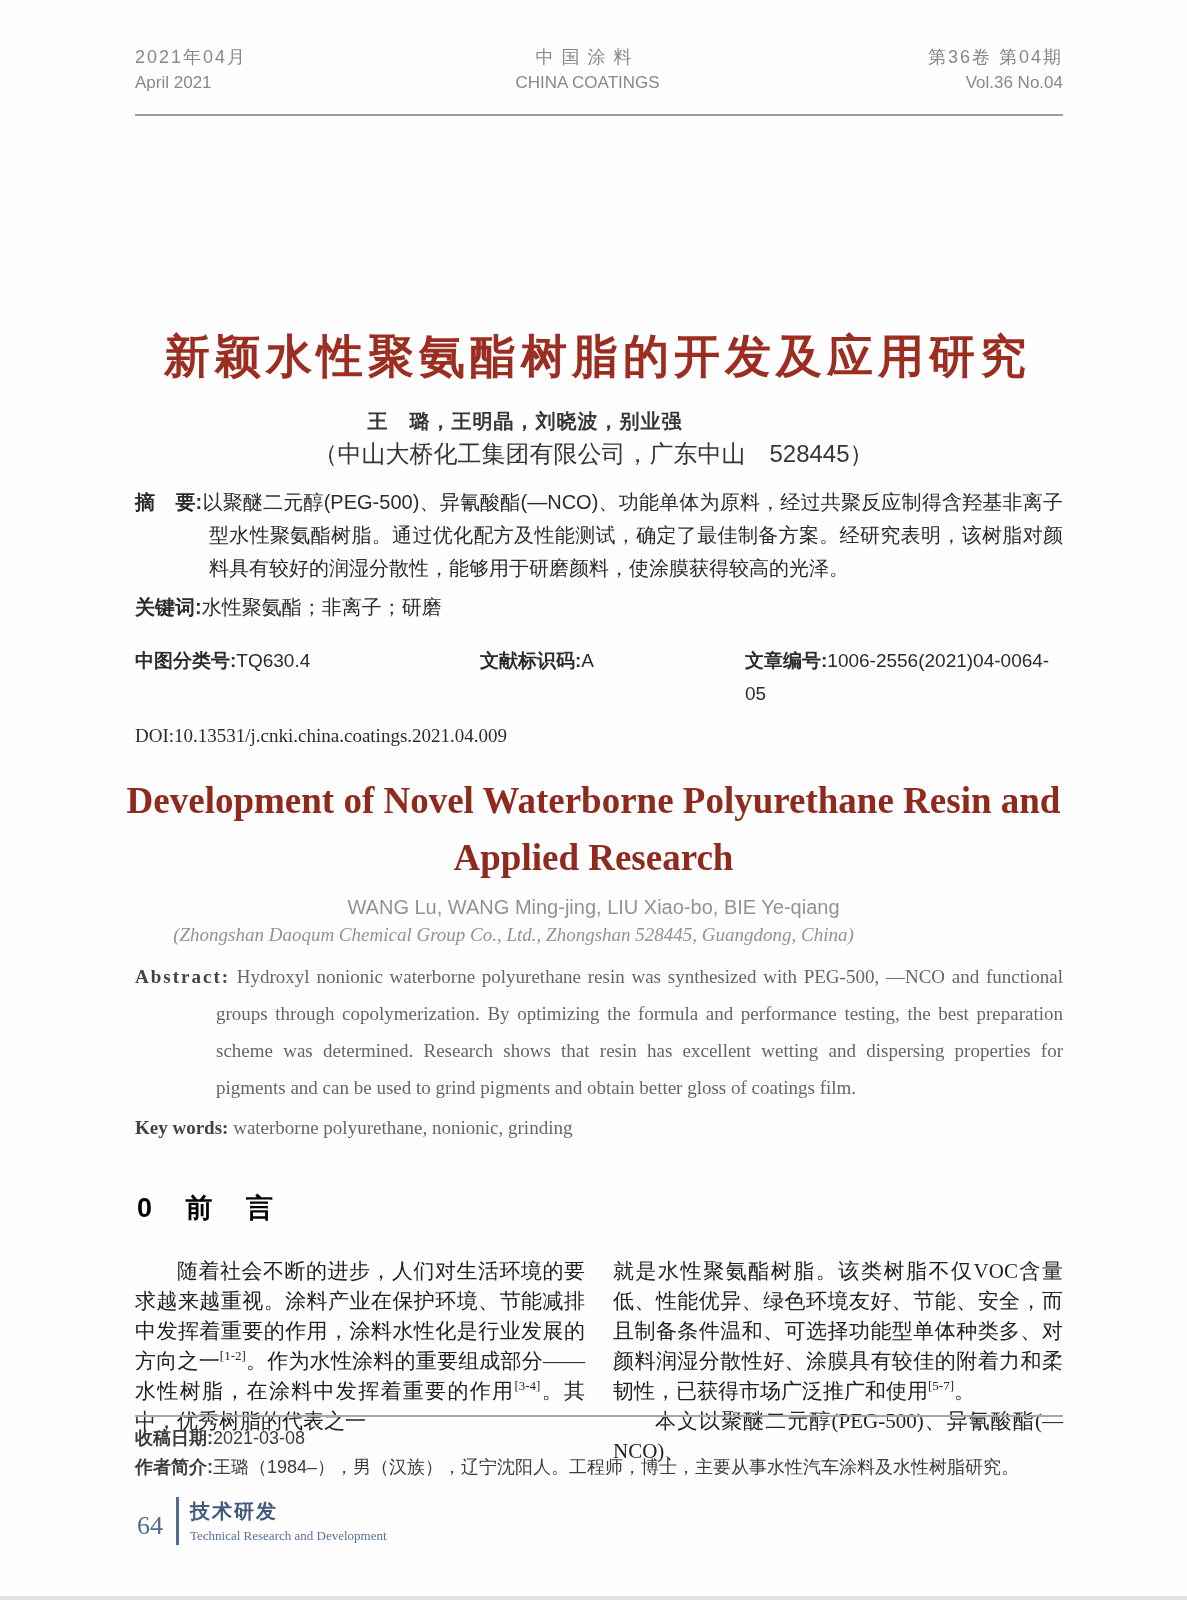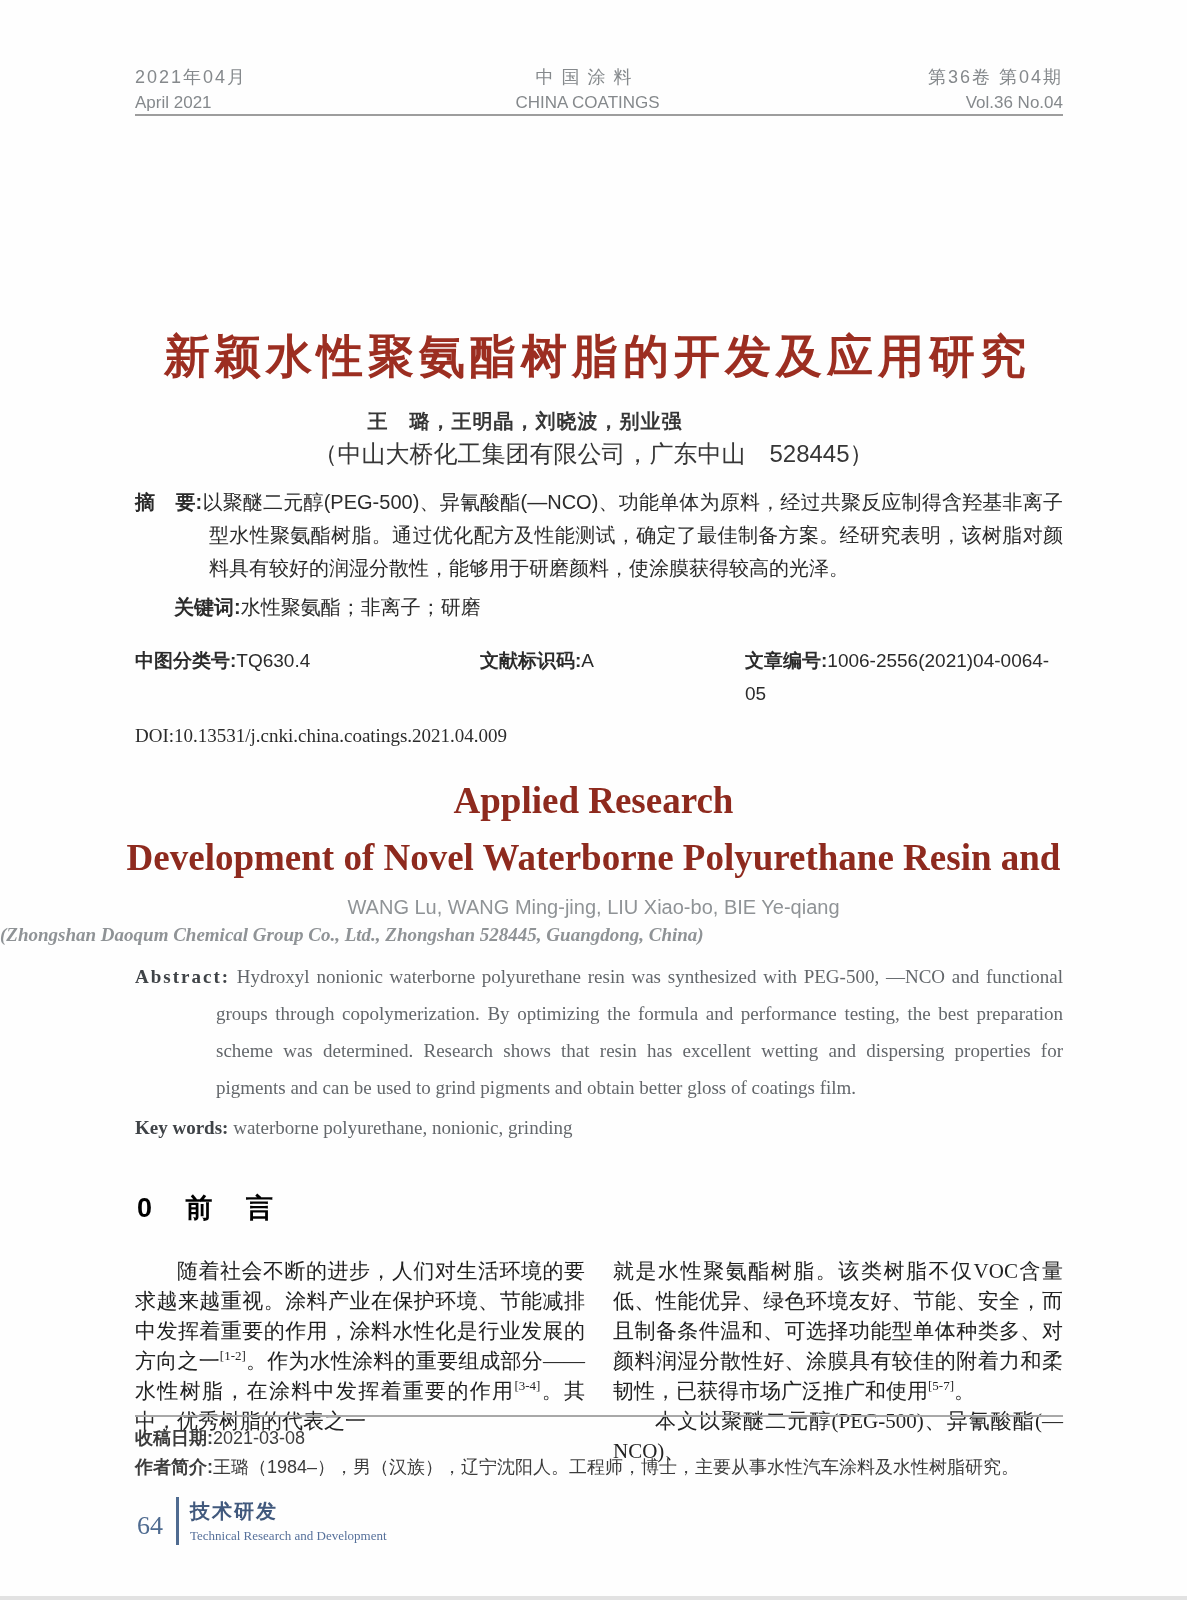--- a/index.html
+++ b/index.html
@@ -2,55 +2,55 @@
 <html><head>
 <meta charset="utf-8">
 <style>
   * { margin:0; padding:0; box-sizing:border-box; }
   html,body { background:#ffffff; }
   body { width:1187px; height:1600px; overflow:hidden; font-family:"Liberation Sans", sans-serif; color:#2e2e2e; }
   .page { position:relative; width:1187px; height:1600px; background:#fefefe; }
   .page-bottom-edge { position:absolute; left:0; right:0; bottom:0; height:4px; background:#e2e2e2; }
 
   
-  .jheader { position:absolute; top:64px; left:135px; width:928px; display:flex; justify-content:space-between; color:#85898c; }
+  .jheader { position:absolute; top:44px; left:135px; width:928px; display:flex; justify-content:space-between; color:#85898c; }
   .jheader .col { line-height:26px; font-size:17px; }
   .jheader .cn { font-size:18px; letter-spacing:2px; }
   .jheader .center { text-align:center; }
   .jheader .center .cn { letter-spacing:8px; }
   .jheader .right { text-align:right; }
   .rule-top { position:absolute; top:114px; left:135px; width:928px; border-top:2px solid #9d9d9d; }
 
   
   .title-cn { position:absolute; top:326px; left:0; width:1187px; text-align:center;
               font-size:46px; font-weight:bold; color:#9c2e21; letter-spacing:5px;padding-left:8px; }
   .authors-cn { position:absolute; top:408px; left:0; width:1050px; text-align:center;
                 font-size:20px; font-weight:bold; color:#363636; letter-spacing:1px; }
   .affil-cn { position:absolute; top:438px; left:0; width:1187px; text-align:center;
               font-size:24px; color:#363636; }
 
   
   .meta-cn { position:absolute; top:486px; left:135px; width:928px; font-size:20px; line-height:33px; color:#2b2b2b; }
   .hang-cn { padding-left:74px; text-indent:-74px; text-align:justify; }
   .label-b { font-weight:bold; }
-  .kw-cn { margin-top:6px;margin-left:39px; }
+  .kw-cn { margin-top:6px; }
   .class-row { margin-top:20px; display:flex; font-size:19px; }
   .class-row .c1 { width:345px; }
   .class-row .c2 { width:265px; }
   .class-row .c3 { flex:1; }
   .doi-line { margin-top:9px; font-family:"Liberation Serif", serif; font-size:19px; color:#2b2b2b; }
 
   
   .title-en { position:absolute; top:772px; left:0; width:1187px; text-align:center;
               font-family:"Liberation Serif", serif; font-weight:bold; font-size:37px;
               line-height:57px; color:#8e2a1e; }
   .authors-en { position:absolute; top:896px; left:0; width:1187px; text-align:center;
                 font-size:20px; color:#8f9396; }
-  .affil-en { position:absolute; top:924px; left:0; width:1027px; 
-              font-family:"Liberation Serif", serif; font-style:italic; font-size:19px; color:#8f9396;font-weight:bold; }
+  .affil-en { position:absolute; top:924px; left:0; width:1027px; text-align:center;
+              font-family:"Liberation Serif", serif; font-style:italic; font-size:19px; color:#8f9396; }
 
   
   .meta-en { position:absolute; top:958px; left:135px; width:928px;
              font-family:"Liberation Serif", serif; font-size:19px; line-height:37px; color:#63676b; }
   .hang-en { padding-left:81px; text-indent:-81px; text-align:justify; }
   .abs-en-label { font-weight:bold; color:#3f4347; letter-spacing:2px; }
   .kw-en { margin-top:3px; }
   .kw-en-label { font-weight:bold; color:#3f4347; }
 
   
@@ -103,22 +103,22 @@
     <div class="kw-cn"><span class="label-b">关键词:</span><span>水性聚氨酯；非离子；研磨</span></div>
     <div class="class-row">
       <div class="c1"><span class="label-b">中图分类号:</span><span>TQ630.4</span></div>
       <div class="c2"><span class="label-b">文献标识码:</span><span>A</span></div>
       <div class="c3"><span class="label-b">文章编号:</span><span>1006-2556(2021)04-0064-05</span></div>
     </div>
     <div class="doi-line">DOI:10.13531/j.cnki.china.coatings.2021.04.009</div>
   </div>
 
   <div class="title-en">
+    <div>Development of Novel Waterborne Polyurethane Resin and</div>
     <div>Applied Research</div>
-    <div>Development of Novel Waterborne Polyurethane Resin and</div>
   </div>
   <div class="authors-en">WANG Lu, WANG Ming-jing, LIU Xiao-bo, BIE Ye-qiang</div>
   <div class="affil-en">(Zhongshan Daoqum Chemical Group Co., Ltd., Zhongshan 528445, Guangdong, China)</div>
 
   <div class="meta-en">
     <div class="hang-en"><span class="abs-en-label">Abstract:</span><span> </span><span>Hydroxyl nonionic waterborne polyurethane resin was synthesized with PEG-500, —NCO and functional groups through copolymerization. By optimizing the formula and performance testing, the best preparation scheme was determined. Research shows that resin has excellent wetting and dispersing properties for pigments and can be used to grind pigments and obtain better gloss of coatings film.</span></div>
     <div class="kw-en"><span class="kw-en-label">Key words:</span><span> </span><span>waterborne polyurethane, nonionic, grinding</span></div>
   </div>
 
   <div class="section-heading">0 前 言</div>

